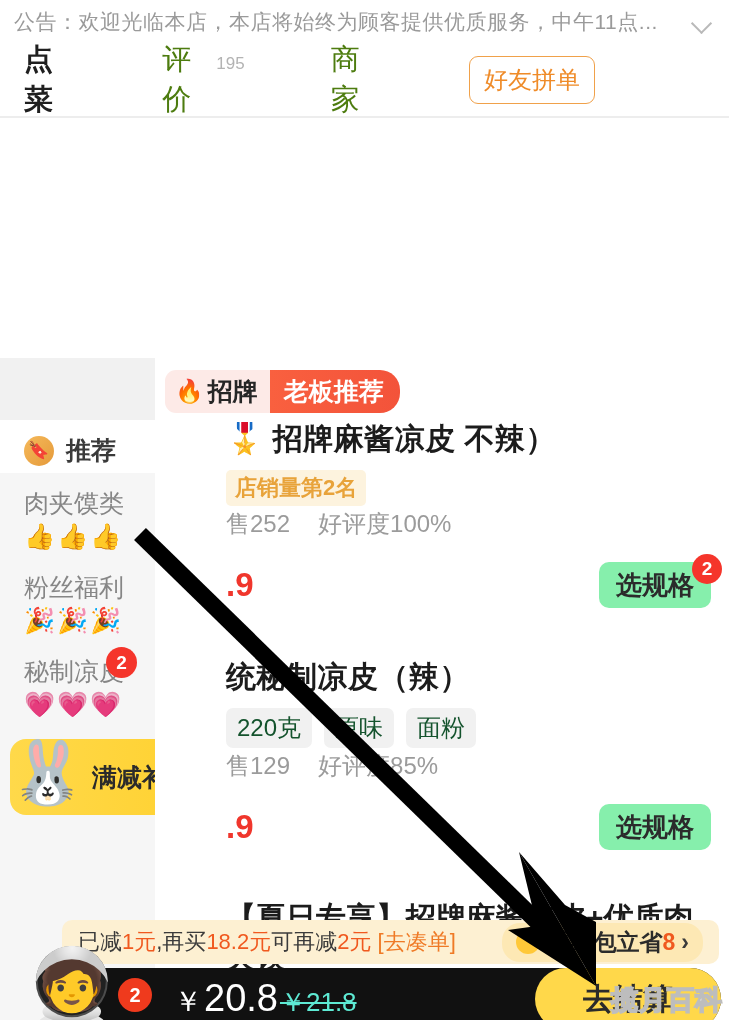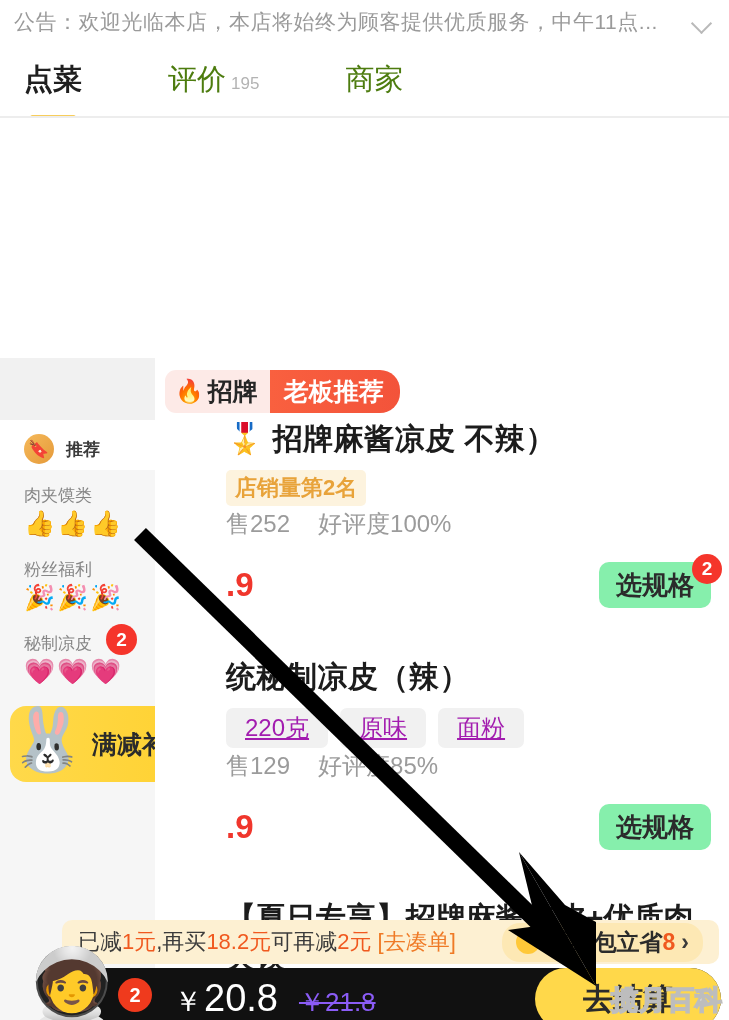--- a/index.html
+++ b/index.html
@@ -67,21 +67,21 @@
   }
   .side-item.active { background: #ffffff; }
   .side-item-inner { padding-left: 24px; display: flex; align-items: center; }
   .rec-icon {
     width: 30px; height: 30px; border-radius: 50%;
     background: linear-gradient(135deg,#f5b95a,#e59a3a);
     display: inline-flex; align-items: center; justify-content: center;
     margin-right: 12px; flex: 0 0 30px;
   }
   .rec-icon span { color: #fff; font-size: 17px; line-height: 1; }
-  .side-label { font-size: 17px; color: #3a3a3a; font-weight: 700; }
+  .side-label { font-size: 25px; color: #3a3a3a; font-weight: 700; }
   .side-label.dim { color: #868686; font-weight: 400; }
   .side-emoji { font-size: 25px; padding-left: 24px; margin-top: 2px; letter-spacing: 2px; }
   .side-badge {
     position: absolute; right: 18px; top: 6px;
     min-width: 31px; height: 31px; border-radius: 16px; background: #f5352b;
     color: #fff; font-size: 19px; display: flex; align-items: center;
     justify-content: center; padding: 0 7px; font-weight: 700;
   }
   .promo-card {
     position: relative; margin: 14px 0 0 10px; width: 170px; height: 76px;
@@ -118,22 +118,22 @@
   .p-title {
     font-size: 30px; font-weight: 700; color: #1c1c1c; line-height: 1.28;
     letter-spacing: .5px;
   }
   .rank-badge {
     display: inline-block; margin-top: 12px; background: #fdf3de;
     color: #e8a33a; font-size: 22px; padding: 3px 9px; border-radius: 5px; font-weight: 700;
   }
   .attr-row { margin-top: 12px; display: flex; gap: 12px; }
   .attr {
-    background: #f1f1f1; color: #a21caf; font-size: 24px;
-    padding: 4px 19px; border-radius: 7px; text-decoration: underline;
+    background: #f1f1f1; color: #14532d; font-size: 24px;
+    padding: 4px 11px; border-radius: 7px;
   }
   .meta-row { margin-top: 2px; font-size: 24px; color: #9b9b9b; display: flex; align-items: center; }
   .meta-row .sales { margin-right: 28px; }
   .price-row {
     margin-top: 26px; display: flex; align-items: center; justify-content: space-between;
   }
   .price { color: #f0362c; font-size: 33px; font-weight: 700; }
   .spec-btn-wrap { position: relative; }
   .spec-btn {
     background: #86efac; color: #2b2b2b; font-size: 26px; font-weight: 700;
@@ -175,21 +175,21 @@
     position: absolute; left: -46px; top: -34px; width: 112px; height: 112px;
     font-size: 80px; line-height: 112px; text-align: center;
   }
   .cart-badge {
     position: absolute; left: 56px; top: 10px; width: 34px; height: 34px;
     border-radius: 17px; background: #ef3a1d; color: #fff; font-size: 20px;
     display: flex; align-items: center; justify-content: center; font-weight: 700;
   }
   .cart-price { margin-left: 112px; color: #fff; font-size: 38px; font-weight: 400; }
   .cart-price .yen { font-size: 28px; margin-right: 2px; }
-  .cart-old { color: #8b5cf6; font-size: 26px; text-decoration: line-through; margin-left: 21px; }
+  .cart-old { color: #5eead4; font-size: 26px; text-decoration: line-through; margin-left: 2px; }
   .checkout {
     margin-left: auto; background: #ffd84a; color: #2b2b2b; font-size: 30px;
     font-weight: 700; height: 62px; border-radius: 32px; min-width: 186px;
     display: flex; align-items: center; justify-content: center;
   }
 
   
   .watermark {
     position: absolute; right: 6px; top: 982px; font-size: 27px;
     font-weight: 700; color: #efefef; -webkit-text-stroke: 1.6px #bdbdbd;
@@ -214,20 +214,21 @@
       <span class="tab-label">点菜</span>
       <span class="tab-underline"></span>
     </div>
     <div class="tab">
       <span class="tab-label">评价</span>
       <span class="tab-count">195</span>
     </div>
     <div class="tab">
       <span class="tab-label">商家</span>
     </div>
+    <div class="friend-btn">好友拼单</div>
   </div>
   <div class="tab-divider"></div>
   <div class="gap"></div>
 
   <div class="sidebar">
     <div class="side-top-block"></div>
 
     <div class="side-item active">
       <div class="side-item-inner">
         <span class="rec-icon">

